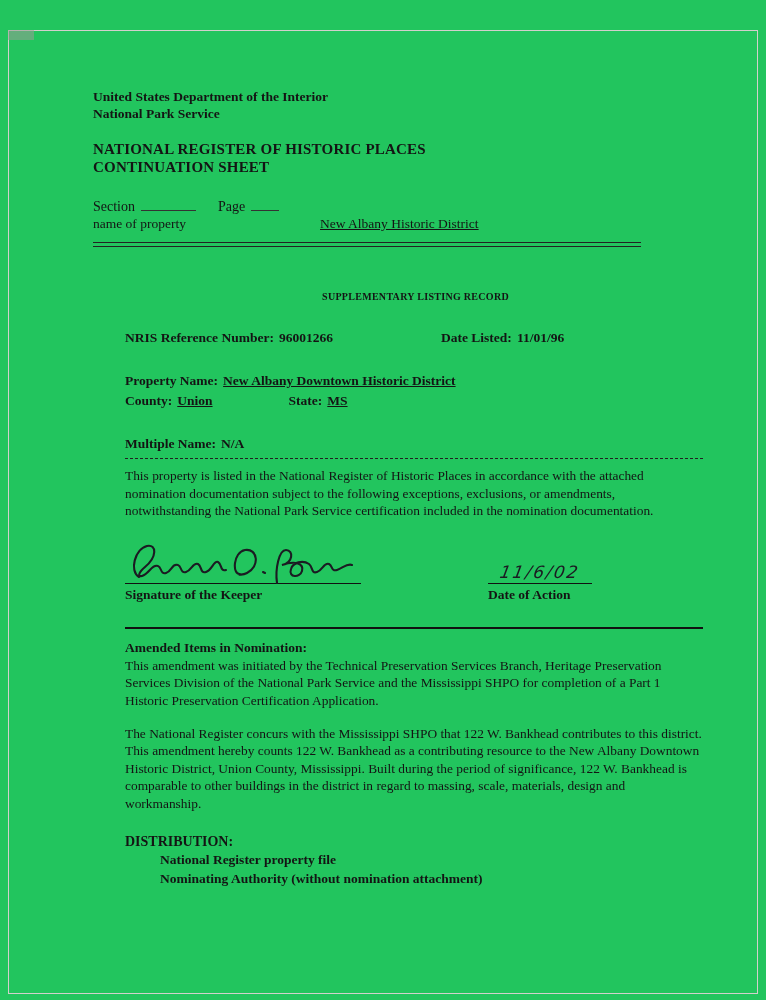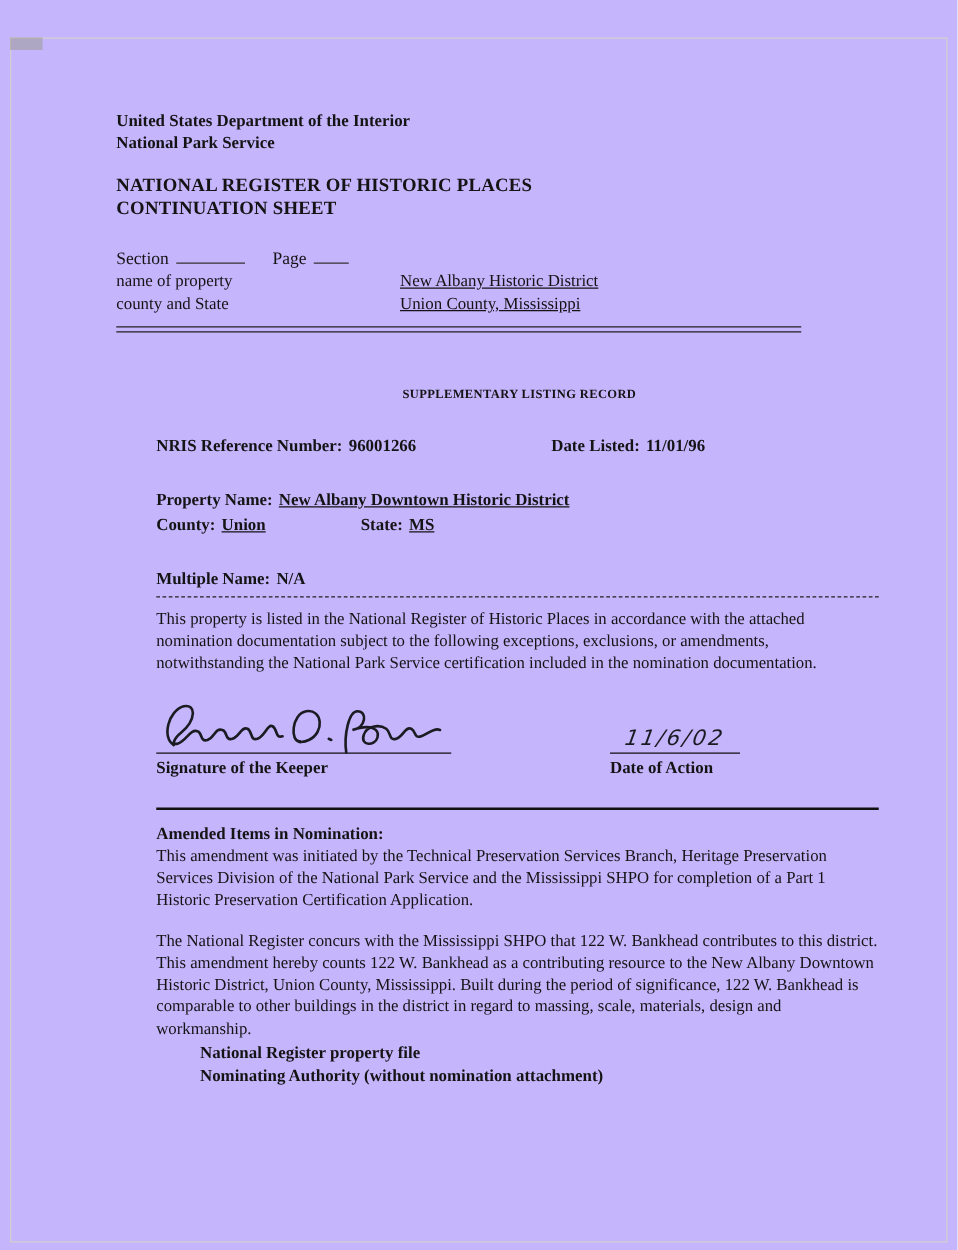--- a/index.html
+++ b/index.html
@@ -1,20 +1,20 @@
 <!DOCTYPE html>
 <html><head>
 <meta charset="utf-8">
 <style>
   * { margin:0; padding:0; box-sizing:border-box; }
   html,body { background:#ffffff; }
   body { font-family:"Liberation Serif", serif; color:#141414; }
   .page {
     position:relative; width:766px; height:1000px; margin:0 auto;
-    background:#c4b5fd; overflow:hidden;
+    background:#22c55e; overflow:hidden;
   }
   .scan-frame {
     position:absolute; left:8px; top:30px; right:8px; bottom:6px;
     border:1px solid #d2d0cc; pointer-events:none;
   }
   .scan-corner {
     position:absolute; left:8px; top:30px; width:26px; height:10px;
     background:#9a9a96; opacity:.55; pointer-events:none;
   }
   .content { position:relative; padding:88px 60px 0 93px; }
@@ -94,23 +94,20 @@
     <div class="b h15 mt18">NATIONAL REGISTER OF HISTORIC PLACES</div>
     <div class="b h15">CONTINUATION SHEET</div>
 
     <div class="section-line">
       <span>Section</span><span class="blank w55"></span><span class="pagelbl">Page</span><span class="blank w28"></span>
     </div>
 
     <div class="kv-row">
       <span class="kv-label">name of property</span><span class="u">New Albany Historic District</span>
     </div>
-    <div class="kv-row">
-      <span class="kv-label">county and State</span><span class="u">Union County, Mississippi</span>
-    </div>
 
     <div class="double-rule"></div>
 
     <div class="record">
 
       <div class="b center-title">SUPPLEMENTARY LISTING RECORD</div>
 
       <div class="nris-row b">
         <div class="nris-left">
           <span>NRIS Reference Number:</span><span class="gap4">96001266</span>
@@ -156,18 +153,19 @@
         <div class="caption-sig">Signature of the Keeper</div>
         <div>Date of Action</div>
       </div>
 
       <div class="solid-rule"></div>
 
       <div class="b amended-heading">Amended Items in Nomination:</div>
       <div class="para para-tight">This amendment was initiated by the Technical Preservation Services Branch, Heritage Preservation Services Division of the National Park Service and the Mississippi SHPO for completion of a Part 1 Historic Preservation Certification Application.</div>
       <div class="para para-gap">The National Register concurs with the Mississippi SHPO that 122 W. Bankhead contributes to this district.  This amendment hereby counts 122 W. Bankhead as a contributing resource to the New Albany Downtown Historic District, Union County, Mississippi.  Built during the period of significance, 122 W. Bankhead is comparable to other buildings in the district in regard to massing, scale, materials, design and workmanship.</div>
 
+      <div class="b dist-heading">DISTRIBUTION:</div>
       <div class="b dist-item">National Register property file</div>
       <div class="b dist-item">Nominating Authority (without nomination attachment)</div>
 
     </div>
   </div>
 </div>
 
 </body></html>

